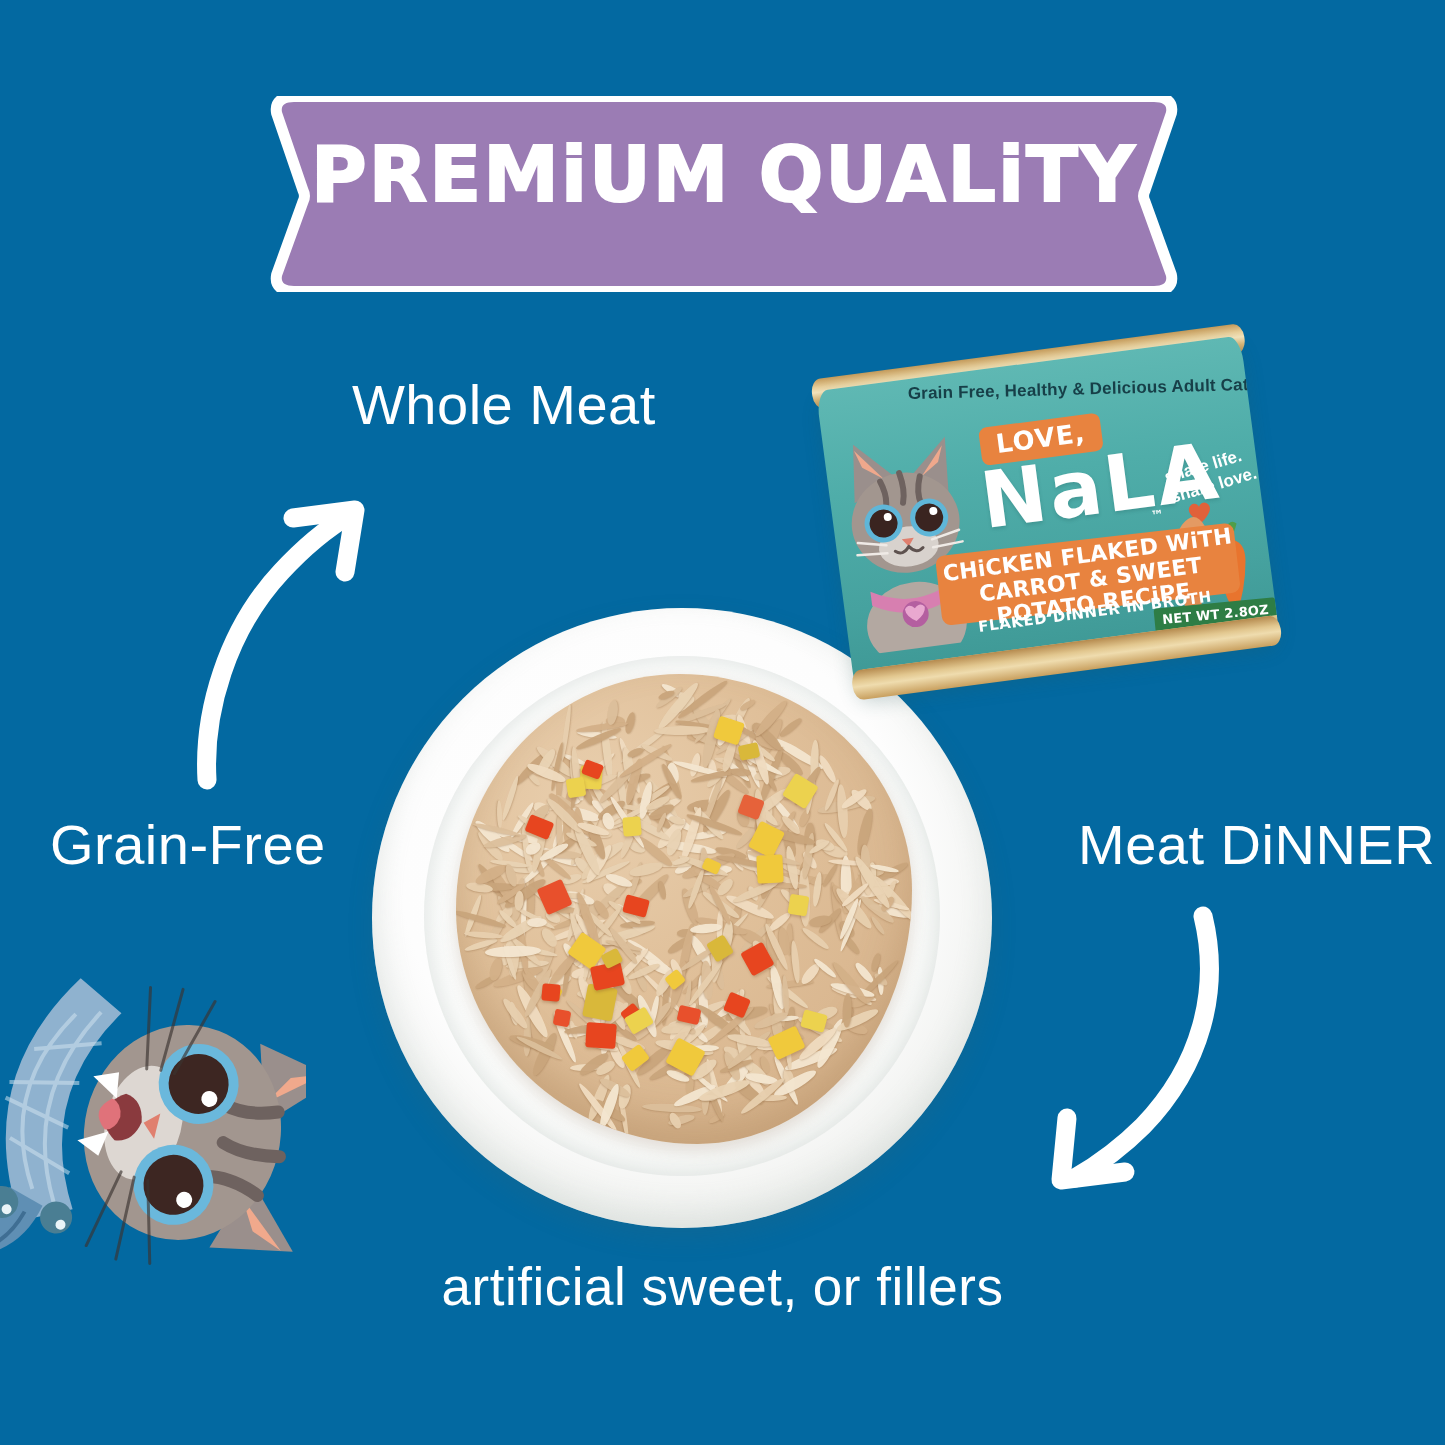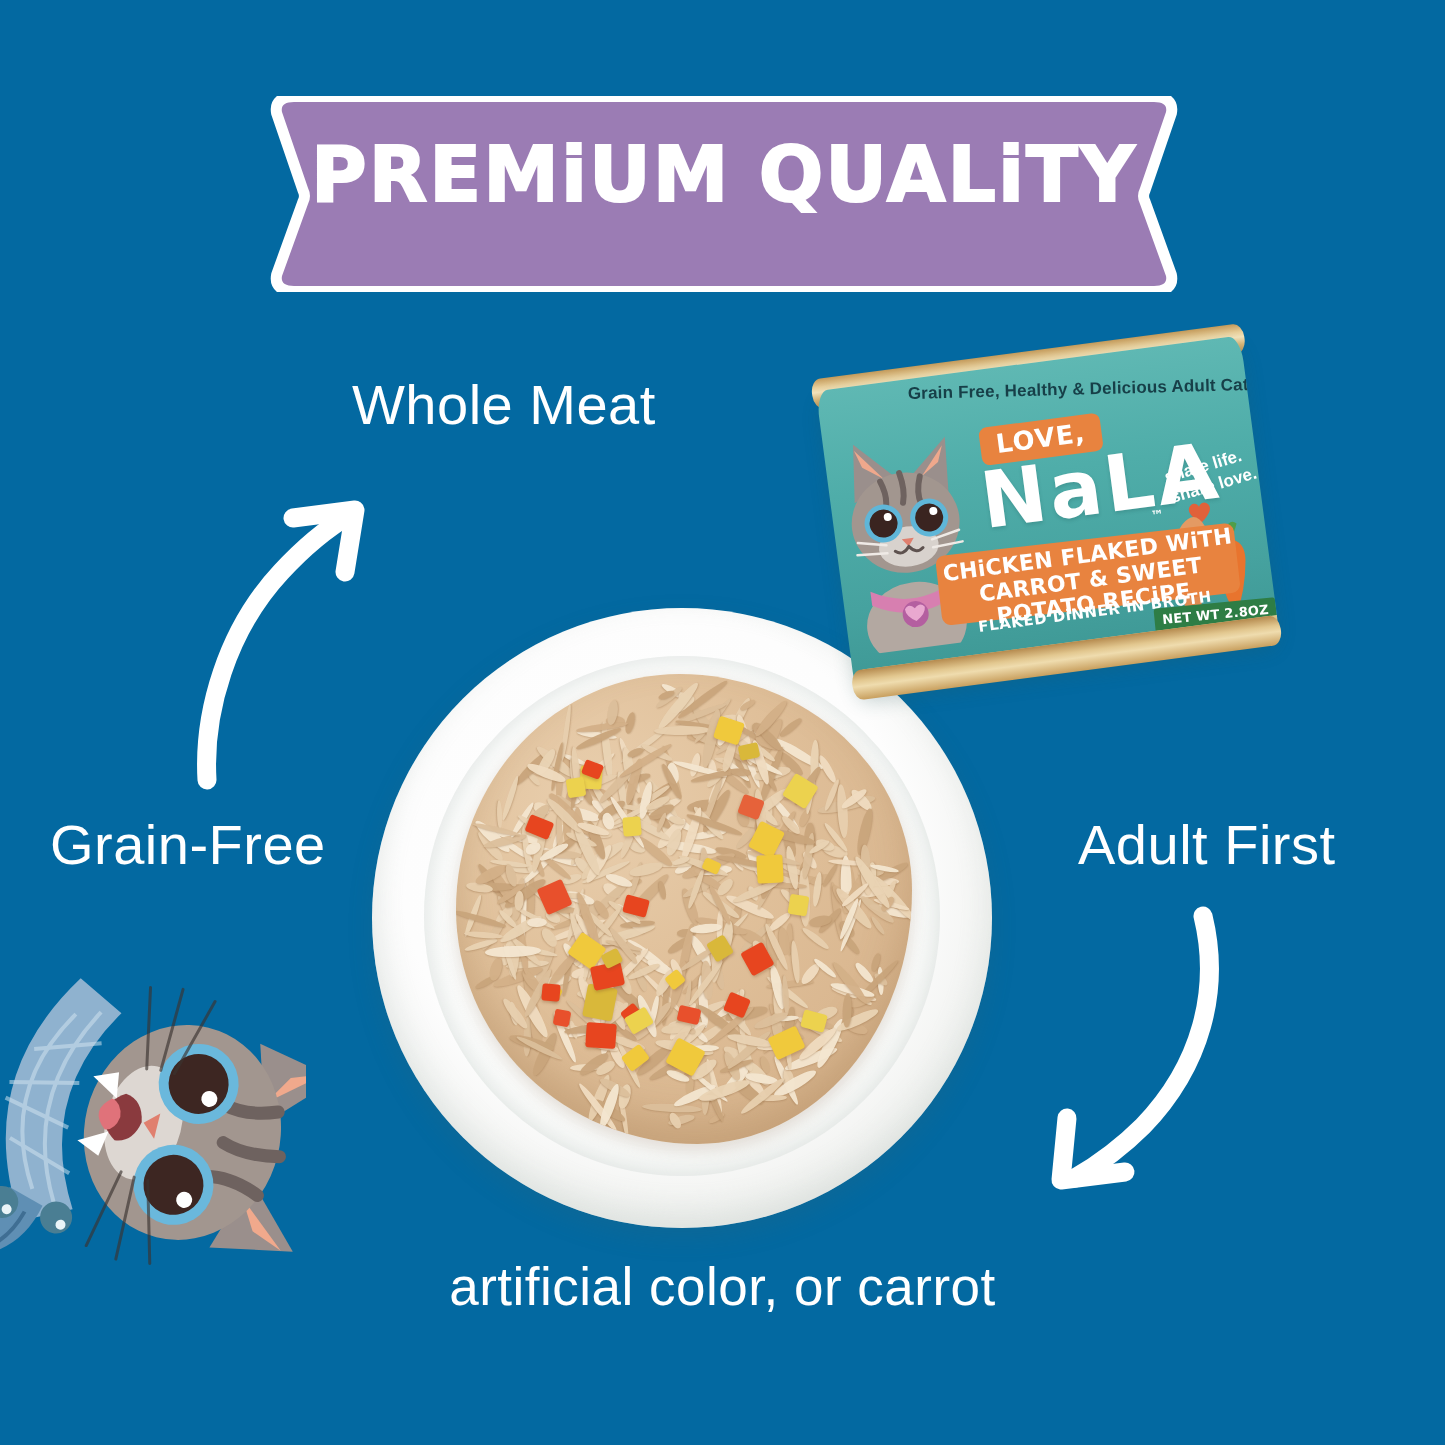--- a/index.html
+++ b/index.html
@@ -169,24 +169,24 @@
       <path d="M14 16 Q12 6 26 6 L886 6 Q900 6 898 16 L872 92 Q868 100 872 108 L898 180
                Q900 190 886 190 L26 190 Q12 190 14 180 L40 108 Q44 100 40 92 Z" fill="#9b7cb4"></path>
     </svg>
     <div class="banner-text">PREMiUM QUALiTY</div>
   </div>
 
   <div class="feat" id="lbl-whole-meat">Whole Meat</div>
 
   <div class="feat" id="lbl-grain-free">Grain-Free</div>
 
-  <div class="feat" id="lbl-meat-first">Adult First</div>
+  <div class="feat" id="lbl-meat-first">Meat DiNNER</div>
 
   <div class="feat" id="lbl-no-preservative">
-    <div>artificial color, or carrot</div>
+    <div>artificial sweet, or fillers</div>
   </div>
 
   <svg class="arrow" id="arrow-up" viewBox="0 0 240 310" xmlns="http://www.w3.org/2000/svg">
     <path d="M32 300 C28 232 52 150 106 92 C130 66 152 48 176 34" stroke="#ffffff" stroke-width="19" fill="none" stroke-linecap="round"></path>
     <path d="M118 38 L180 30 L170 92" stroke="#ffffff" stroke-width="19" fill="none" stroke-linecap="round" stroke-linejoin="round"></path>
   </svg>
 
   <svg class="arrow" id="arrow-down" viewBox="0 0 250 320" xmlns="http://www.w3.org/2000/svg">
     <path d="M188 36 C206 110 186 186 128 246 C104 270 84 284 60 298" stroke="#ffffff" stroke-width="19" fill="none" stroke-linecap="round"></path>
     <path d="M52 238 L46 300 L110 292" stroke="#ffffff" stroke-width="19" fill="none" stroke-linecap="round" stroke-linejoin="round"></path>

